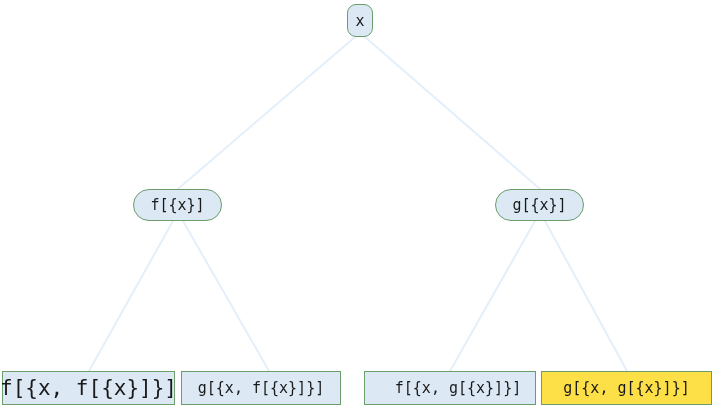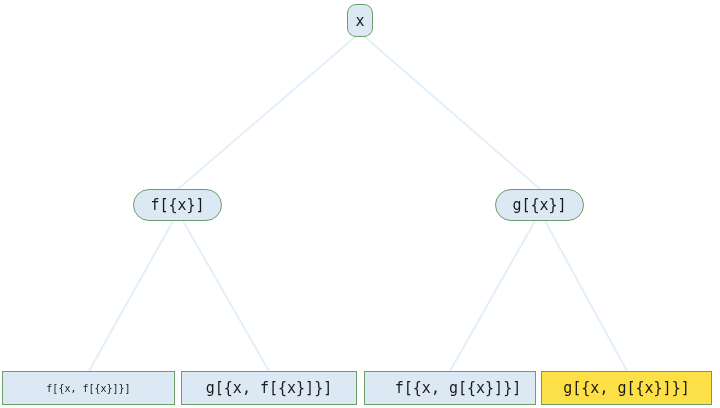--- a/index.html
+++ b/index.html
@@ -56,18 +56,18 @@
       <line x1="365" y1="37" x2="540" y2="189" stroke="#e3effa" stroke-width="2" stroke-linecap="round"></line>
       <line x1="173" y1="221" x2="89" y2="371" stroke="#e3effa" stroke-width="2" stroke-linecap="round"></line>
       <line x1="183" y1="221" x2="269" y2="371" stroke="#e3effa" stroke-width="2" stroke-linecap="round"></line>
       <line x1="535" y1="221" x2="450" y2="371" stroke="#e3effa" stroke-width="2" stroke-linecap="round"></line>
       <line x1="545" y1="221" x2="627" y2="371" stroke="#e3effa" stroke-width="2" stroke-linecap="round"></line>
     </svg>
   <div id="node-layer">
       <div class="node node-root" style="left: 347px; top: 4px; width: 26px; height: 33px; font-size: 15px; background: rgb(220, 233, 245); border-color: rgb(106, 158, 106); color: rgb(26, 26, 26);">x</div>
       <div class="node node-mid" style="left: 133px; top: 189px; width: 89px; height: 32px; font-size: 15px; background: rgb(220, 233, 245); border-color: rgb(106, 158, 106); color: rgb(26, 26, 26);">f[{x}]</div>
       <div class="node node-mid" style="left: 495px; top: 189px; width: 89px; height: 32px; font-size: 15px; background: rgb(220, 233, 245); border-color: rgb(106, 158, 106); color: rgb(26, 26, 26); text-align: center;">g[{x}]</div>
-      <div class="node node-leaf" style="left: 2px; top: 371px; width: 173px; height: 34px; font-size: 10px; background: rgb(220, 233, 245); border-color: rgb(106, 158, 106); color: rgb(26, 26, 26);">f[{x, f[{x}]}]</div>
-      <div class="node node-leaf" style="left: 181px; top: 371px; width: 176px; height: 34px; font-size: 15px; background: rgb(220, 233, 245); border-color: rgb(106, 158, 106); color: rgb(26, 26, 26);">g[{x, f[{x}]}]</div>
+      <div class="node node-leaf" style="left: 2px; top: 371px; width: 173px; height: 34px; font-size: 21px; background: rgb(220, 233, 245); border-color: rgb(106, 158, 106); color: rgb(26, 26, 26);">f[{x, f[{x}]}]</div>
+      <div class="node node-leaf" style="left: 181px; top: 371px; width: 160px; height: 34px; font-size: 15px; background: rgb(220, 233, 245); border-color: rgb(106, 158, 106); color: rgb(26, 26, 26);">g[{x, f[{x}]}]</div>
       <div class="node node-leaf" style="left: 364px; top: 371px; width: 172px; height: 34px; font-size: 15px; background: rgb(220, 233, 245); border-color: rgb(106, 158, 106); color: rgb(26, 26, 26); padding-left: 16px;">f[{x, g[{x}]}]</div>
       <div class="node node-leaf" style="left: 541px; top: 371px; width: 171px; height: 34px; font-size: 15px; background: #fde047; border-color: rgb(106, 158, 106); color: rgb(26, 26, 26);">g[{x, g[{x}]}]</div>
     </div>
 </div>
 
 </body></html>

